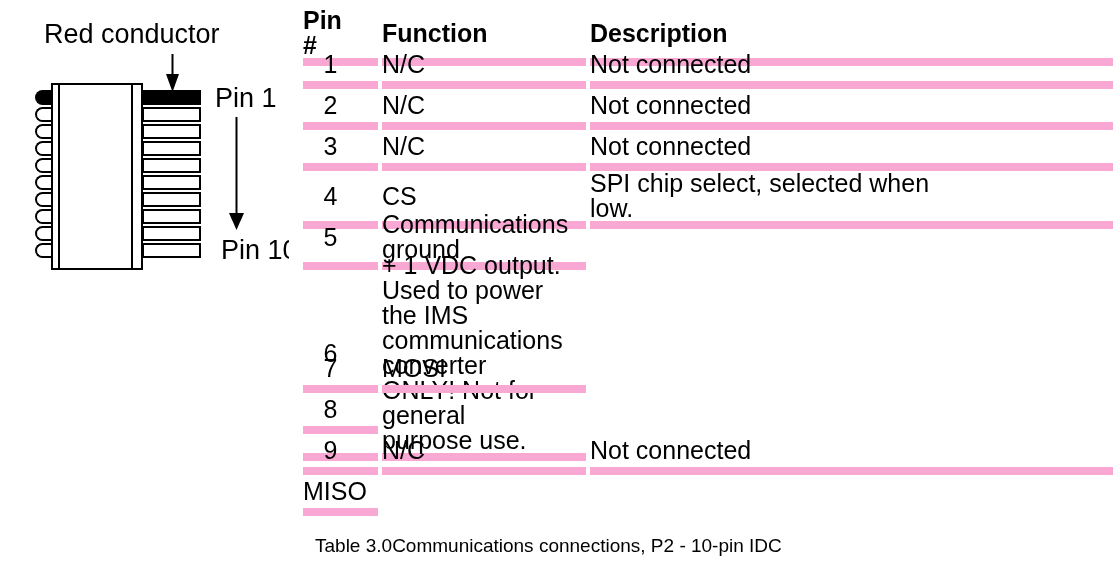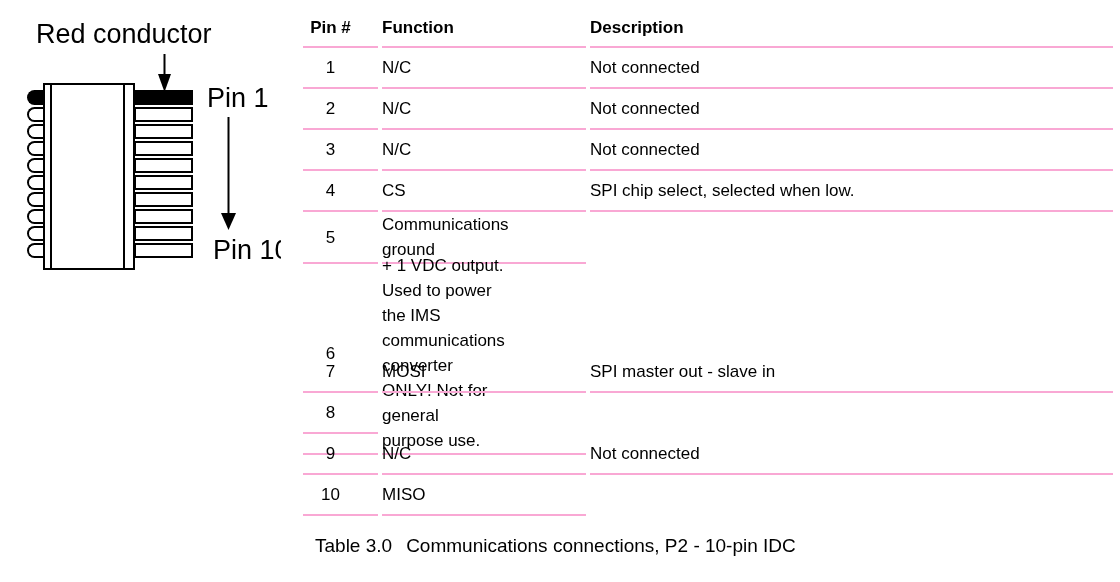--- a/index.html
+++ b/index.html
@@ -3,21 +3,21 @@
 <meta charset="utf-8">
 <style>
   * { margin:0; padding:0; box-sizing:border-box; }
   body { background:#ffffff; }
   .page {
     position:relative; width:1120px; height:582px; background:#ffffff;
     font-family:"Liberation Sans", sans-serif; color:#000; overflow:hidden;
   }
 
   
-  .diagram { position:absolute; left:0; top:0; width:300px; height:300px; }
+  .diagram { position:absolute; left:8px; top:0; width:300px; height:300px; }
   .lbl { position:absolute; font-size:27px; line-height:1.1; white-space:nowrap; }
   .red-label { left:36px; top:20px; }
   .pin1-label { left:207px; top:84px; }
   .pin10-label { left:213px; top:236px; width:68px; overflow:hidden; }
   .arrow-svg { position:absolute; }
   .body-rect {
     position:absolute; left:43px; top:83px; width:92px; height:187px;
     border:2px solid #000; background:#fff; z-index:2;
   }
   .body-line { position:absolute; top:0; bottom:0; width:2px; background:#000; }
@@ -36,28 +36,28 @@
 
   
   .pin-table { position:absolute; left:303px; top:8px; width:810px; }
   .trow {
     display:grid; grid-template-columns:75px 204px 523px; column-gap:4px;
     height:41px;
   }
   .trow.head { height:40px; }
   .trow.tall { height:99px; }
   .td {
-    display:flex; align-items:center; border-bottom:2px solid #f9a8d4;
-    font-size:17px; line-height:25px;
+    display:flex; align-items:center; border-bottom:8px solid #f9a8d4;
+    font-size:25px; line-height:25px;
   }
   .td.pin { justify-content:center; padding-right:20px; }
   .td.desc { padding-right:153px; }
   .head .td { font-weight:bold; }
   .caption { position:absolute; left:315px; top:535px; font-size:19px; white-space:nowrap; }
-  .caption .cap-text { margin-left:14px; }
+  .caption .cap-text { }
 </style>
 </head>
 <body>
 
 <div class="page">
 
   <div class="diagram">
 
     <div class="lbl red-label">Red conductor</div>
 
@@ -135,32 +135,30 @@
       <div class="td pin">5</div>
       <div class="td desc">Communications ground</div>
     </div>
     <div class="trow tall">
       <div class="td pin">6</div>
       <div class="td desc">+ 1 VDC output. Used to power the IMS communications converter ONLY! Not for general purpose use.</div>
     </div>
     <div class="trow">
       <div class="td pin">7</div>
       <div class="td fn">MOSI</div>
-      <div class="td desc">SPI master out - slave in</div>
     </div>
     <div class="trow">
       <div class="td pin">8</div>
     </div>
     <div class="trow">
       <div class="td pin">9</div>
       <div class="td fn">N/C</div>
       <div class="td desc">Not connected</div>
     </div>
     <div class="trow">
-      <div class="td pin">10</div>
       <div class="td fn">MISO</div>
     </div>
   </div>
 
   <div class="caption">
     <span class="cap-label">Table 3.0</span><span class="cap-text">Communications connections, P2 - 10-pin IDC</span>
   </div>
 
 </div>
 

